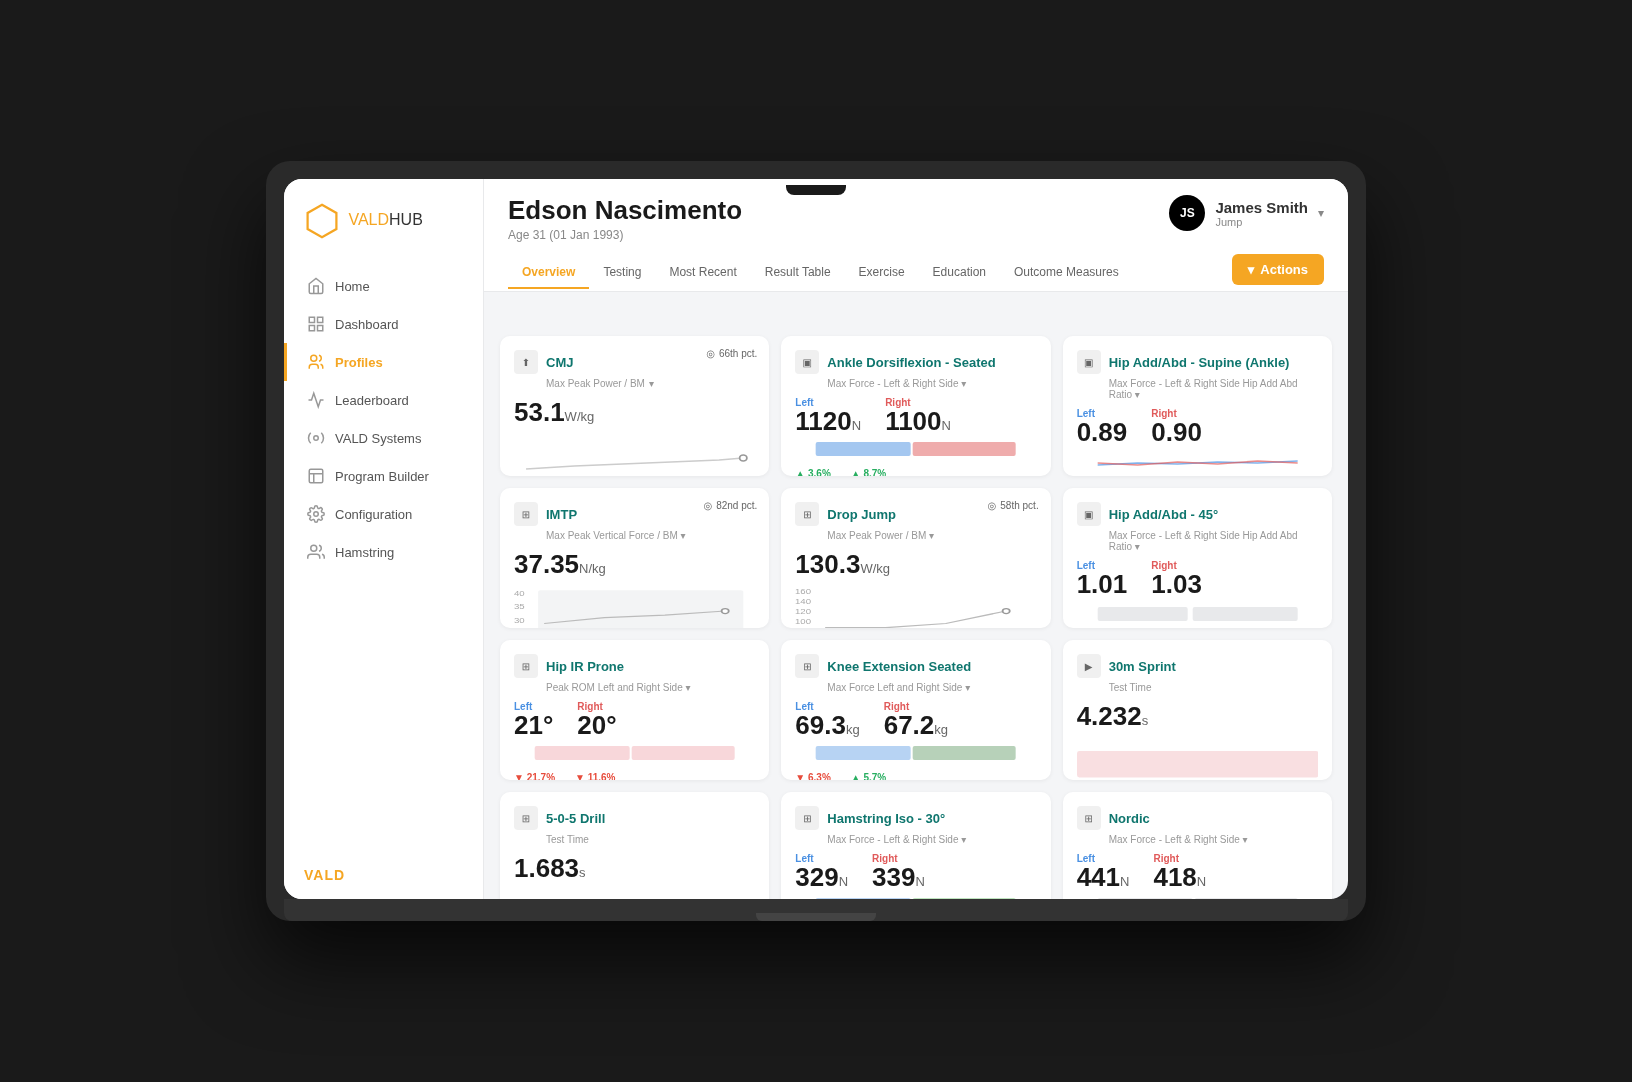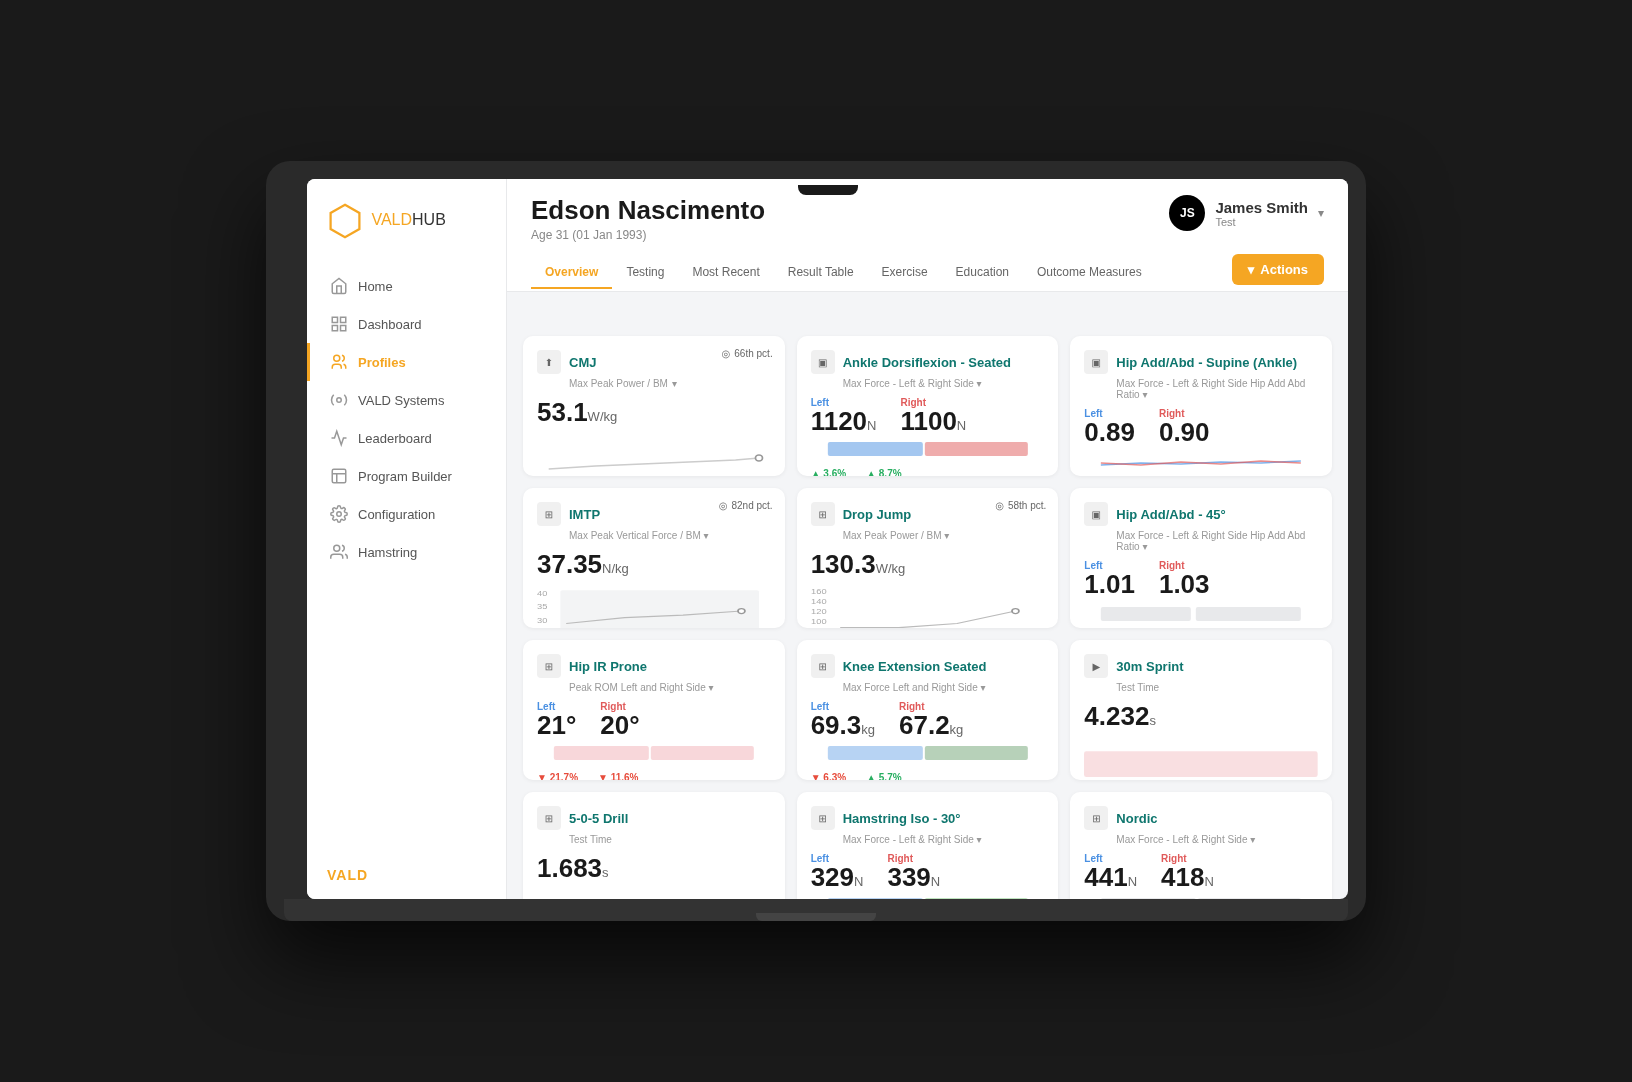--- a/index.html
+++ b/index.html
@@ -16,24 +16,23 @@
       width: 1100px;
       background: #2a2a2a;
       border-radius: 24px;
       padding: 18px 18px 0 18px;
       box-shadow: 0 40px 80px rgba(0,0,0,0.7);
       position: relative;
     }
 
     .laptop-screen {
       background: #f1f2f4;
-      border-radius: 8px;
+      border-radius: 18px;
       overflow: hidden;
       position: relative;
-      margin-left: 23px;
     }
 
     .camera-notch {
       position: absolute;
       top: 6px;
       left: 50%;
       transform: translateX(-50%);
       width: 60px;
       height: 10px;
       background: #1a1a1a;
@@ -401,31 +400,31 @@
             <svg class="nav-icon" viewBox="0 0 24 24" fill="none" stroke="currentColor" stroke-width="2">
                 <circle cx="9" cy="7" r="4"></circle>
                 <path d="M3 21v-2a4 4 0 0 1 4-4h4a4 4 0 0 1 4 4v2"></path>
                 <path d="M16 3.13a4 4 0 0 1 0 7.75"></path>
                 <path d="M21 21v-2a4 4 0 0 0-3-3.87"></path>
               </svg>
             <span>Profiles</span>
           </div>
           <div class="nav-item">
             <svg class="nav-icon" viewBox="0 0 24 24" fill="none" stroke="currentColor" stroke-width="2">
+                <polyline points="22,12 18,12 15,21 9,3 6,12 2,12"></polyline>
+              </svg>
+            <span>Leaderboard</span>
+          </div>
+          <div class="nav-item">
+            <svg class="nav-icon" viewBox="0 0 24 24" fill="none" stroke="currentColor" stroke-width="2">
                 <circle cx="12" cy="12" r="3"></circle>
                 <path d="M19.07 4.93a10 10 0 0 1 0 14.14"></path>
                 <path d="M4.93 4.93a10 10 0 0 0 0 14.14"></path>
               </svg>
             <span>VALD Systems</span>
-          </div>
-          <div class="nav-item">
-            <svg class="nav-icon" viewBox="0 0 24 24" fill="none" stroke="currentColor" stroke-width="2">
-                <polyline points="22,12 18,12 15,21 9,3 6,12 2,12"></polyline>
-              </svg>
-            <span>Leaderboard</span>
           </div>
           <div class="nav-item">
             <svg class="nav-icon" viewBox="0 0 24 24" fill="none" stroke="currentColor" stroke-width="2">
                 <rect x="3" y="3" width="18" height="18" rx="2"></rect>
                 <line x1="3" y1="9" x2="21" y2="9"></line>
                 <line x1="9" y1="21" x2="9" y2="9"></line>
               </svg>
             <span>Program Builder</span>
           </div>
           <div class="nav-item">
@@ -454,21 +453,21 @@
         <div class="page-header">
           <div class="header-top">
             <div>
               <div class="patient-name">Edson Nascimento</div>
               <div class="patient-age">Age  31 (01 Jan 1993)</div>
             </div>
             <div class="user-profile">
               <div class="user-avatar">JS</div>
               <div class="user-info">
                 <div class="user-name">James Smith</div>
-                <div class="user-role">Test</div>
+                <div class="user-role">Jump</div>
               </div>
               <span class="chevron-down">▾</span>
             </div>
           </div>
           <div class="header-row2">
             <div class="header-tabs">
               <div class="tab-item active">Overview</div>
               <div class="tab-item">Testing</div>
               <div class="tab-item">Most Recent</div>
               <div class="tab-item">Result Table</div>

